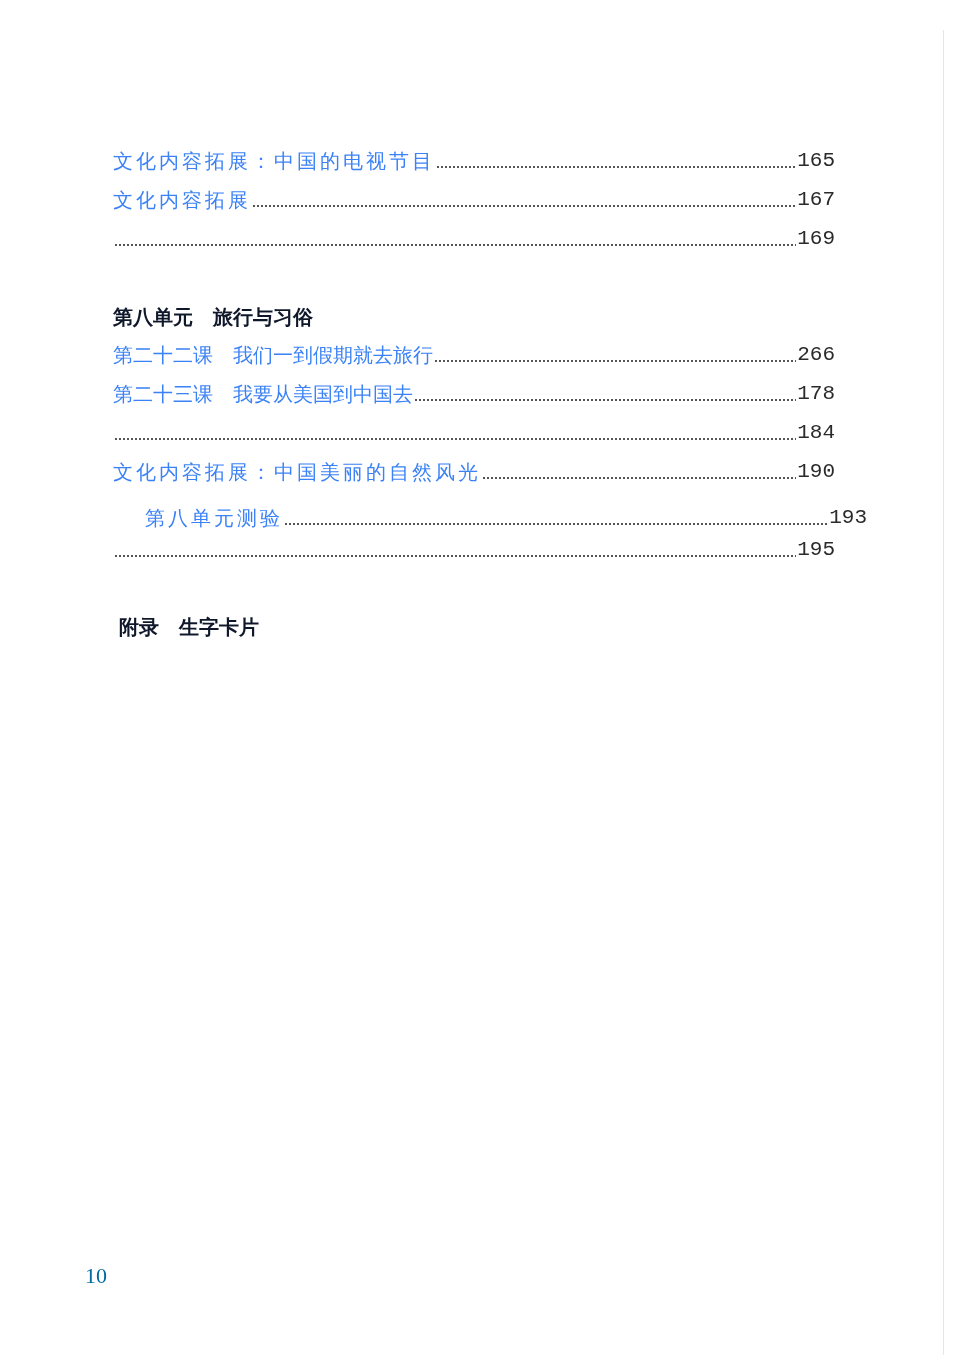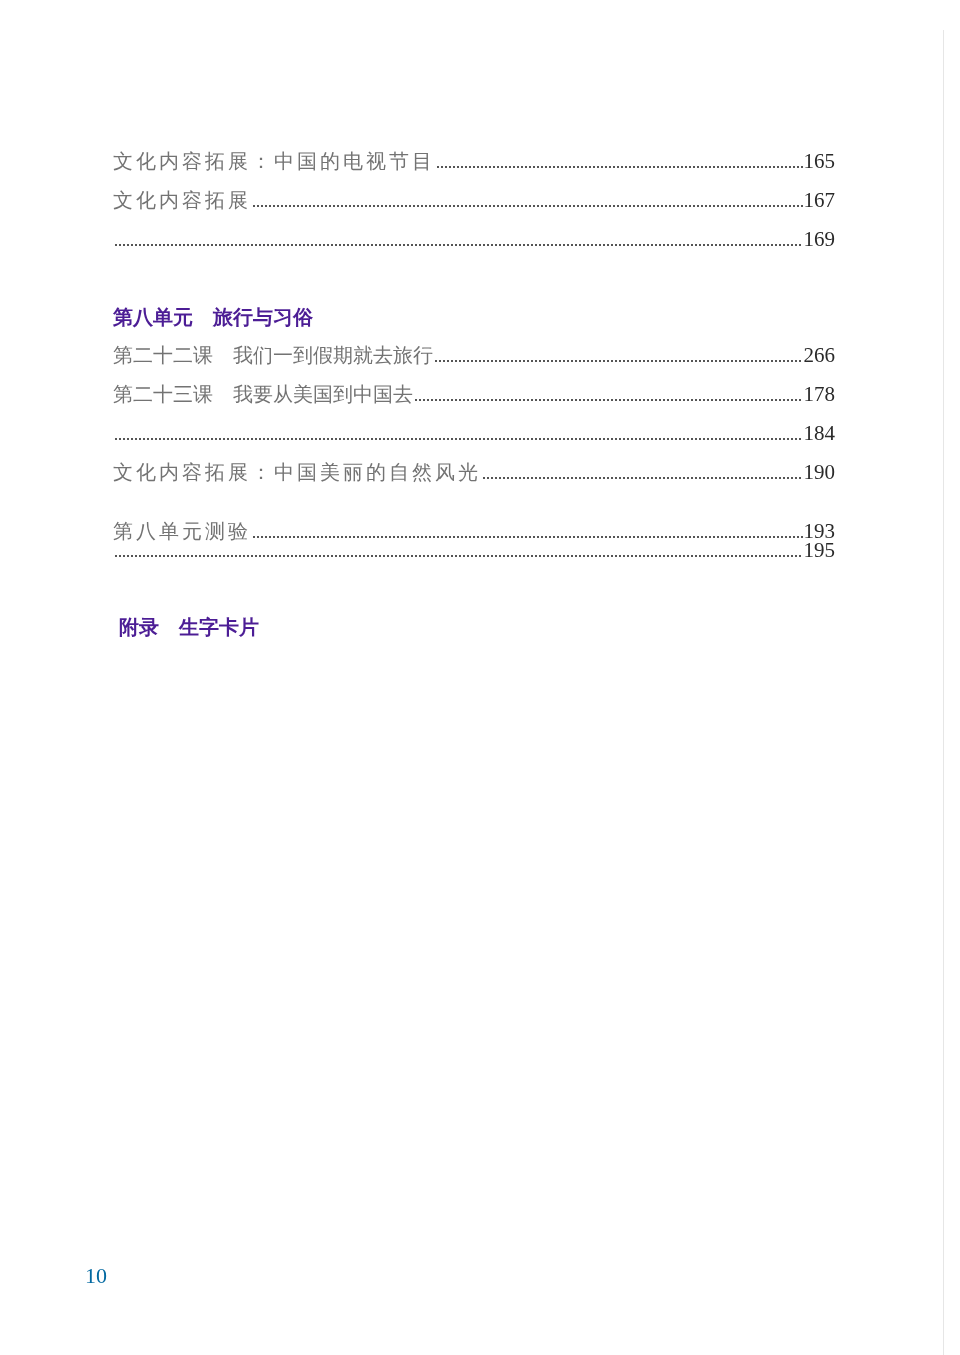--- a/index.html
+++ b/index.html
@@ -6,31 +6,31 @@
     body {
       width: 960px; height: 1355px; background: #ffffff; position: relative; overflow: hidden;
       font-family: "DejaVu Serif", "Liberation Serif", serif; color: #333333;
     }
     .edge-line { position: absolute; left: 943px; top: 30px; width: 1px; height: 1325px; background: #e6e6e6; }
     .toc { position: absolute; left: 113px; width: 722px; }
     .row {
       position: absolute; left: 0; width: 722px; height: 30px;
       display: flex; align-items: flex-end; font-size: 20px; line-height: 30px;
     }
-    .row .title { white-space: nowrap; color: #737373; }
+    .row .title { white-space: nowrap; color: #3b82f6; }
     .row .title.spaced { letter-spacing: 3px; }
     .row .leader {
       flex: 1; margin: 0 1px 8px 1px; height: 2px;
       background-image: radial-gradient(circle, #555 0.9px, transparent 1.1px);
       background-size: 4px 2px; background-repeat: repeat-x;
     }
-    .row .page { font-family: Liberation Serif, serif; font-size: 21px; color: #2a2a2a; text-align: right; }
+    .row .page { font-family: Liberation Mono, monospace; font-size: 21px; color: #2a2a2a; text-align: right; }
     .heading {
       position: absolute; left: 0; font-family: "DejaVu Sans", "Liberation Sans", sans-serif;
-      font-weight: bold; font-size: 20px; color: #4c1d95; white-space: pre;
+      font-weight: bold; font-size: 20px; color: #0f172a; white-space: pre;
     }
     .page-number {
       position: absolute; left: 85px; top: 1263px; font-family: "Liberation Serif", serif;
       font-size: 22px; color: #0369a1;
     }
   </style>
 </head>
 <body>
 
 <div class="edge-line"></div>
@@ -66,21 +66,21 @@
   </div>
   <div class="row" style="top:418px;">
     <span class="leader"></span>
     <span class="page">184</span>
   </div>
   <div class="row" style="top:457px;">
     <span class="title spaced">文化内容拓展：中国美丽的自然风光</span>
     <span class="leader"></span>
     <span class="page">190</span>
   </div>
-  <div class="row" style="top:516px;">
+  <div class="row" style="top:503px;margin-left:32px;">
     <span class="title spaced">第八单元测验</span>
     <span class="leader"></span>
     <span class="page">193</span>
   </div>
   <div class="row" style="top:535px;">
     <span class="leader"></span>
     <span class="page">195</span>
   </div>
 
   <div class="heading" style="top:614px;padding-left:6px;">附录　生字卡片</div>

